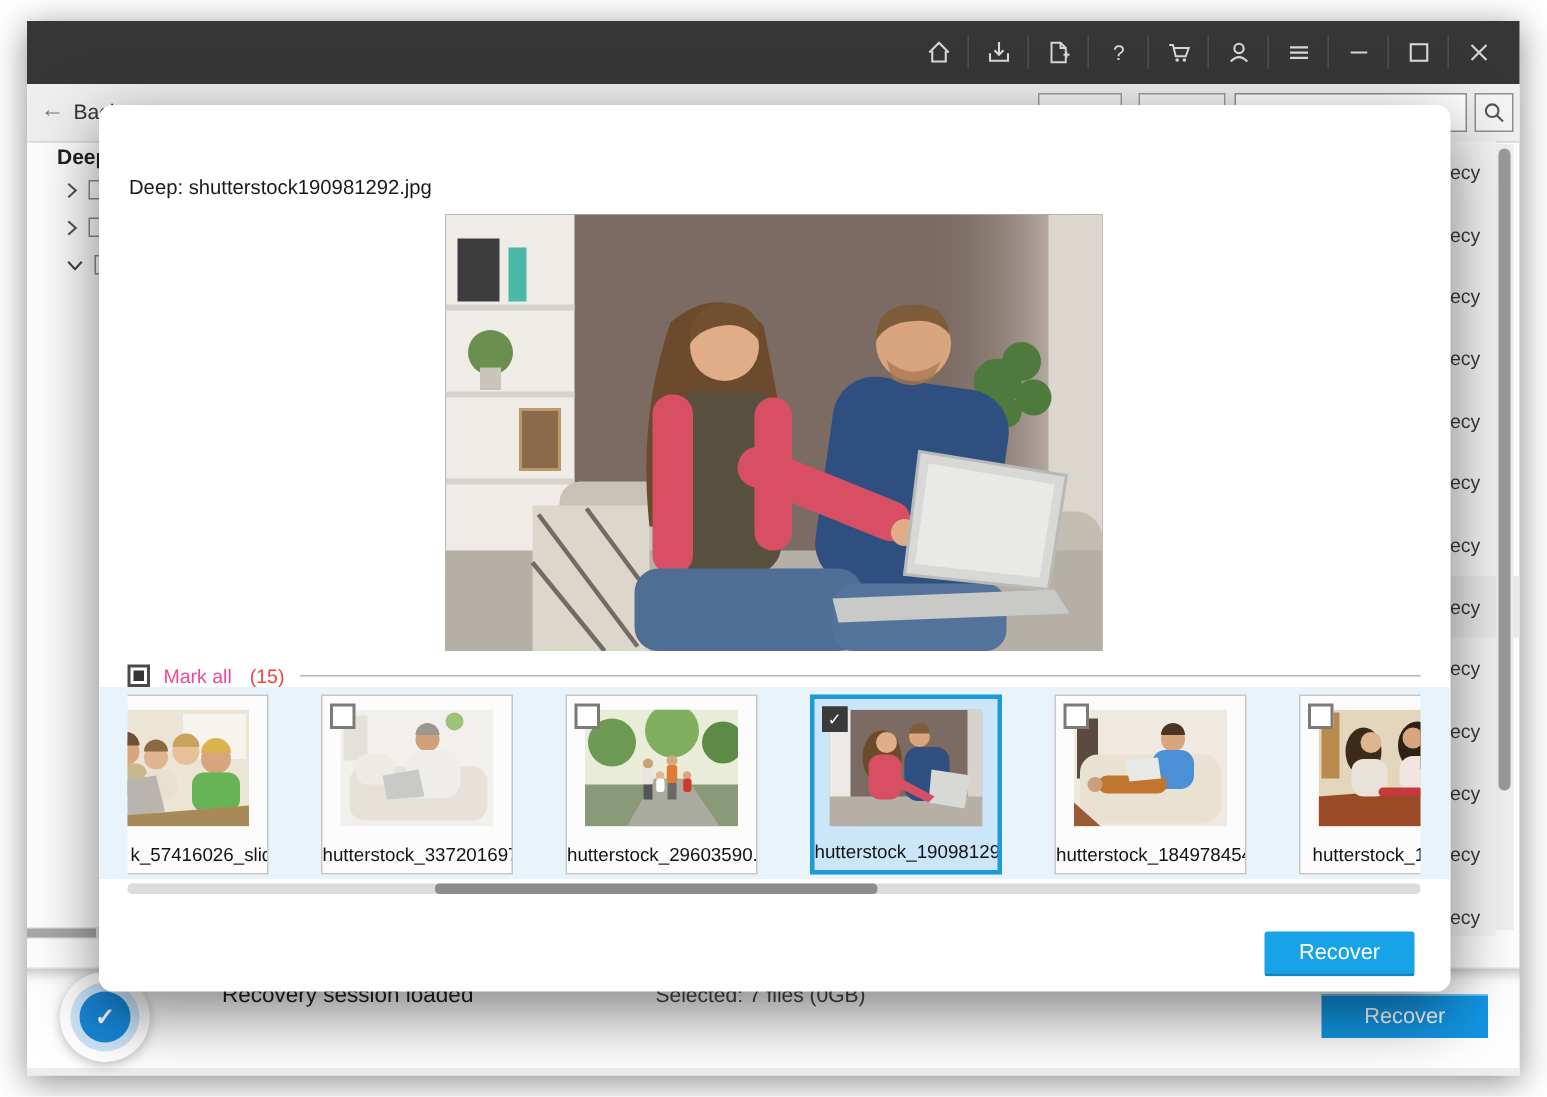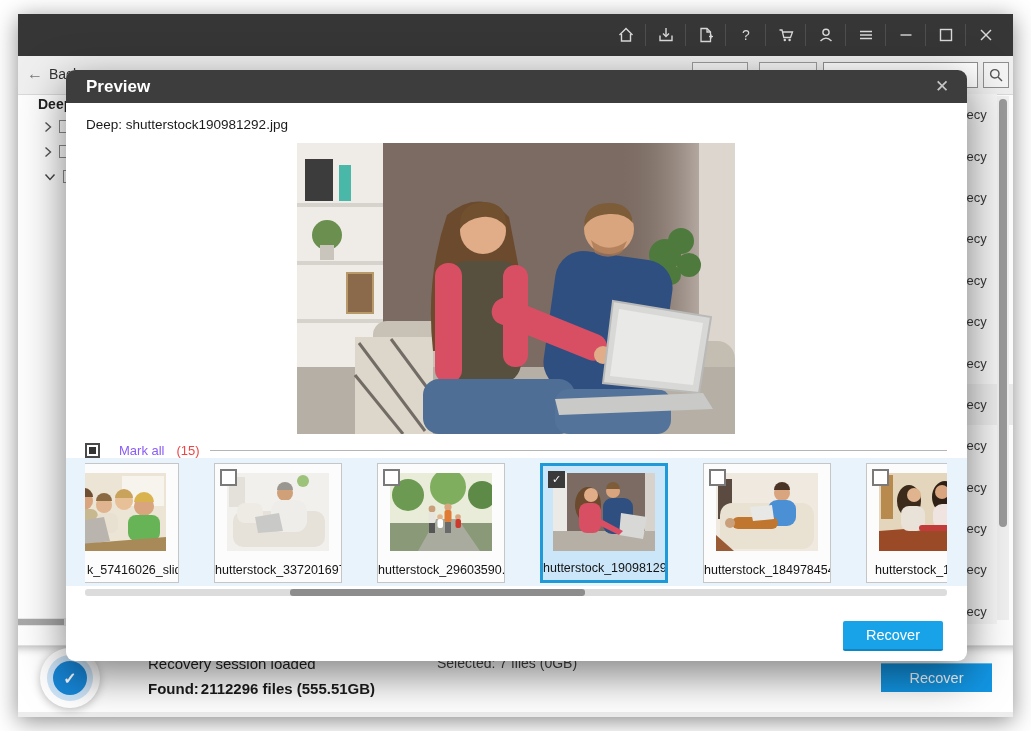--- a/index.html
+++ b/index.html
@@ -83,21 +83,21 @@
     display:flex; align-items:center; justify-content:center; cursor:pointer; }
   .dlg-file { position:absolute; left:20px; top:47px; font-size:13.5px; color:#1a1a1a; }
   .preview-img { position:absolute; left:231px; top:73px; width:438px; height:291px; background:#7b6b62; }
   .preview-img svg { display:block; }
 
   .markall-row { position:absolute; left:19px; top:371px; width:862px; height:18px;
     display:flex; align-items:center; }
   .markall-box { width:15px; height:15px; border:2px solid #4a4a4a; background:#fff;
     display:flex; align-items:center; justify-content:center; }
   .markall-inner { width:7px; height:7px; background:#333; }
-  .markall-label { margin-left:19px; font-size:13px; color:#8b5cf6; }
+  .markall-label { margin-left:9px; font-size:13px; color:#ec4899; }
   .markall-count { margin-left:12px; font-size:13px; color:#ef4444; }
   .markall-line { flex:1; border-top:1px solid #b5b5b5; margin-left:10px; }
 
   .strip-band { position:absolute; left:0; top:388px; width:901px; height:128px; background:#e9f3fb; }
   .strip-clip { position:absolute; left:19px; top:0; width:862px; height:128px; overflow:hidden; }
   .thumb-card { position:absolute; top:5px; width:128px; height:120px; background:#fcfcfc;
     border:1px solid #c6c6c6; cursor:pointer; }
   .thumb-card.selected { border:3px solid #1e9ad8; background:#cbe6f8; }
   .thumb-check { position:absolute; left:5px; top:5px; width:17px; height:17px; background:#fff;
     border:2px solid #7a7a7a; z-index:2; font-size:11px; color:#fff; display:flex; align-items:center; justify-content:center; }
@@ -282,32 +282,25 @@
   <div class="hscroll-frag">
     <div class="hscroll-frag-thumb"></div>
   </div>
 
   <div class="statusbar"></div>
   <div class="win-bottom"></div>
   <div class="badge"></div>
   <div class="badge-ring"></div>
   <div class="badge-blue">✓</div>
   <div class="session-text">Recovery session loaded</div>
-  <div class="found-text">
-    <span>Found:</span><span class="val">2112296 files (555.51GB)</span>
-  </div>
   <div class="selected-text">Selected: 7 files (0GB)</div>
   <button class="recover-main">Recover</button>
 </div>
 
 <div class="dialog">
-  <div class="dlg-header">
-    <span class="dlg-title">Preview</span>
-    <span class="dlg-close">✕</span>
-  </div>
   <div class="dlg-file">Deep: shutterstock190981292.jpg</div>
 
   <div class="preview-img">
     <svg width="438" height="291" viewBox="0 0 438 291">
       <defs>
         <linearGradient id="glow" x1="0" y1="0" x2="1" y2="0">
           <stop offset="0" stop-color="#7b6b62" stop-opacity="0"></stop>
             <stop offset="1" stop-color="#efe9e2"></stop>
         </linearGradient>
       </defs>

